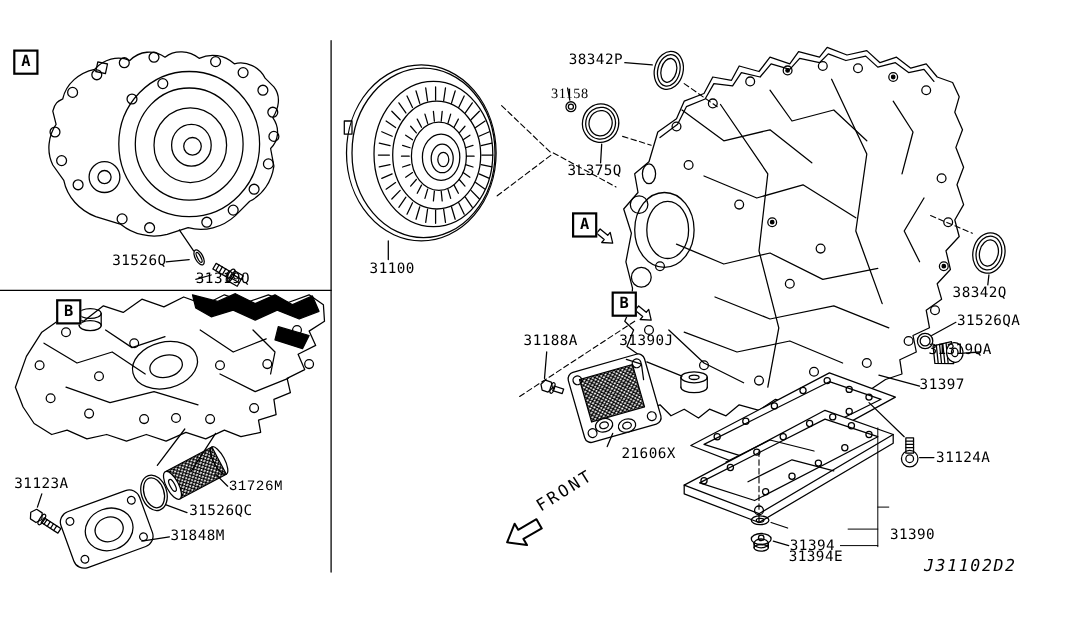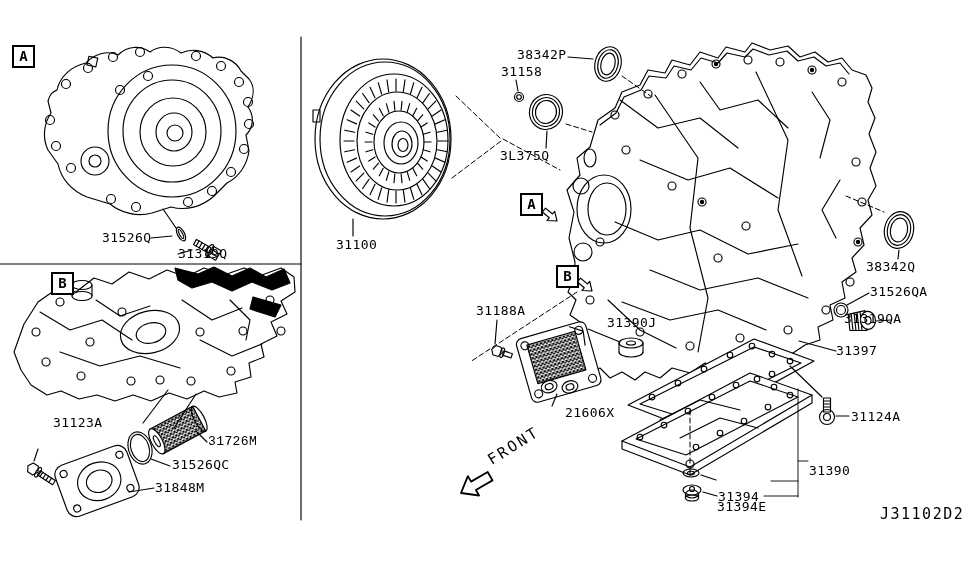--- a/index.html
+++ b/index.html
@@ -436,36 +436,36 @@
   <path class="wfill" stroke-width="0.8" transform="translate(461,493) rotate(150) scale(1.6)" d="M0,0 L-9,7 L-9,3 L-21,3 L-21,-3 L-9,-3 L-9,-7 Z"></path>
 </svg>
 
 <div class="marker" style="left:12px;top:45px;">A</div>
 <div class="marker" style="left:51px;top:272px;">B</div>
 <div class="marker" style="left:520px;top:193px;">A</div>
 <div class="marker" style="left:556px;top:265px;">B</div>
 
 <div class="lbl" style="left:102px;top:231px;">31526Q</div>
 <div class="lbl" style="left:130px;top:247px;margin-left:48px;">31319Q</div>
-<div class="lbl" style="left:13px;top:416px;margin-left:40px;">31123A</div>
+<div class="lbl" style="left:13px;top:434px;">31123A</div>
 <div class="lbl" style="left:208px;top:435px;font-family:Liberation Mono, monospace;">31726M</div>
 <div class="lbl" style="left:172px;top:458px;">31526QC</div>
 <div class="lbl" style="left:155px;top:481px;">31848M</div>
 <div class="lbl" style="left:336px;top:238px;">31100</div>
 <div class="lbl" style="left:517px;top:48px;">38342P</div>
-<div class="lbl" style="left:501px;top:65px;">31158</div>
-<div class="lbl" style="left:500px;top:149px;">3L375Q</div>
+<div class="lbl" style="left:501px;top:78px;font-family:Liberation Serif, serif;">31158</div>
+<div class="lbl" style="left:516px;top:149px;">3L375Q</div>
 <div class="lbl" style="left:476px;top:304px;">31188A</div>
-<div class="lbl" style="left:563px;top:316px;margin-left:44px;">31390J</div>
+<div class="lbl" style="left:563px;top:304px;">31390J</div>
 <div class="lbl" style="left:525px;top:406px;margin-left:40px;">21606X</div>
 <div class="lbl" style="left:866px;top:260px;">38342Q</div>
 <div class="lbl" style="left:870px;top:285px;">31526QA</div>
 <div class="lbl" style="left:844px;top:312px;">31319QA</div>
 <div class="lbl" style="left:836px;top:344px;">31397</div>
 <div class="lbl" style="left:851px;top:410px;">31124A</div>
-<div class="lbl" style="left:809px;top:464px;">31390</div>
+<div class="lbl" style="left:809px;top:480px;">31390</div>
 <div class="lbl" style="left:717px;top:500px;">31394E</div>
 <div class="lbl" style="left:718px;top:490px;">31394</div>
 
 <div class="front" style="left:489px;top:452px;">FRONT</div>
-<div class="code" style="left:880px;top:505px;">J31102D2</div>
+<div class="code" style="left:840px;top:505px;font-style:italic;">J31102D2</div>
 
 </div>
 
 </body></html>

